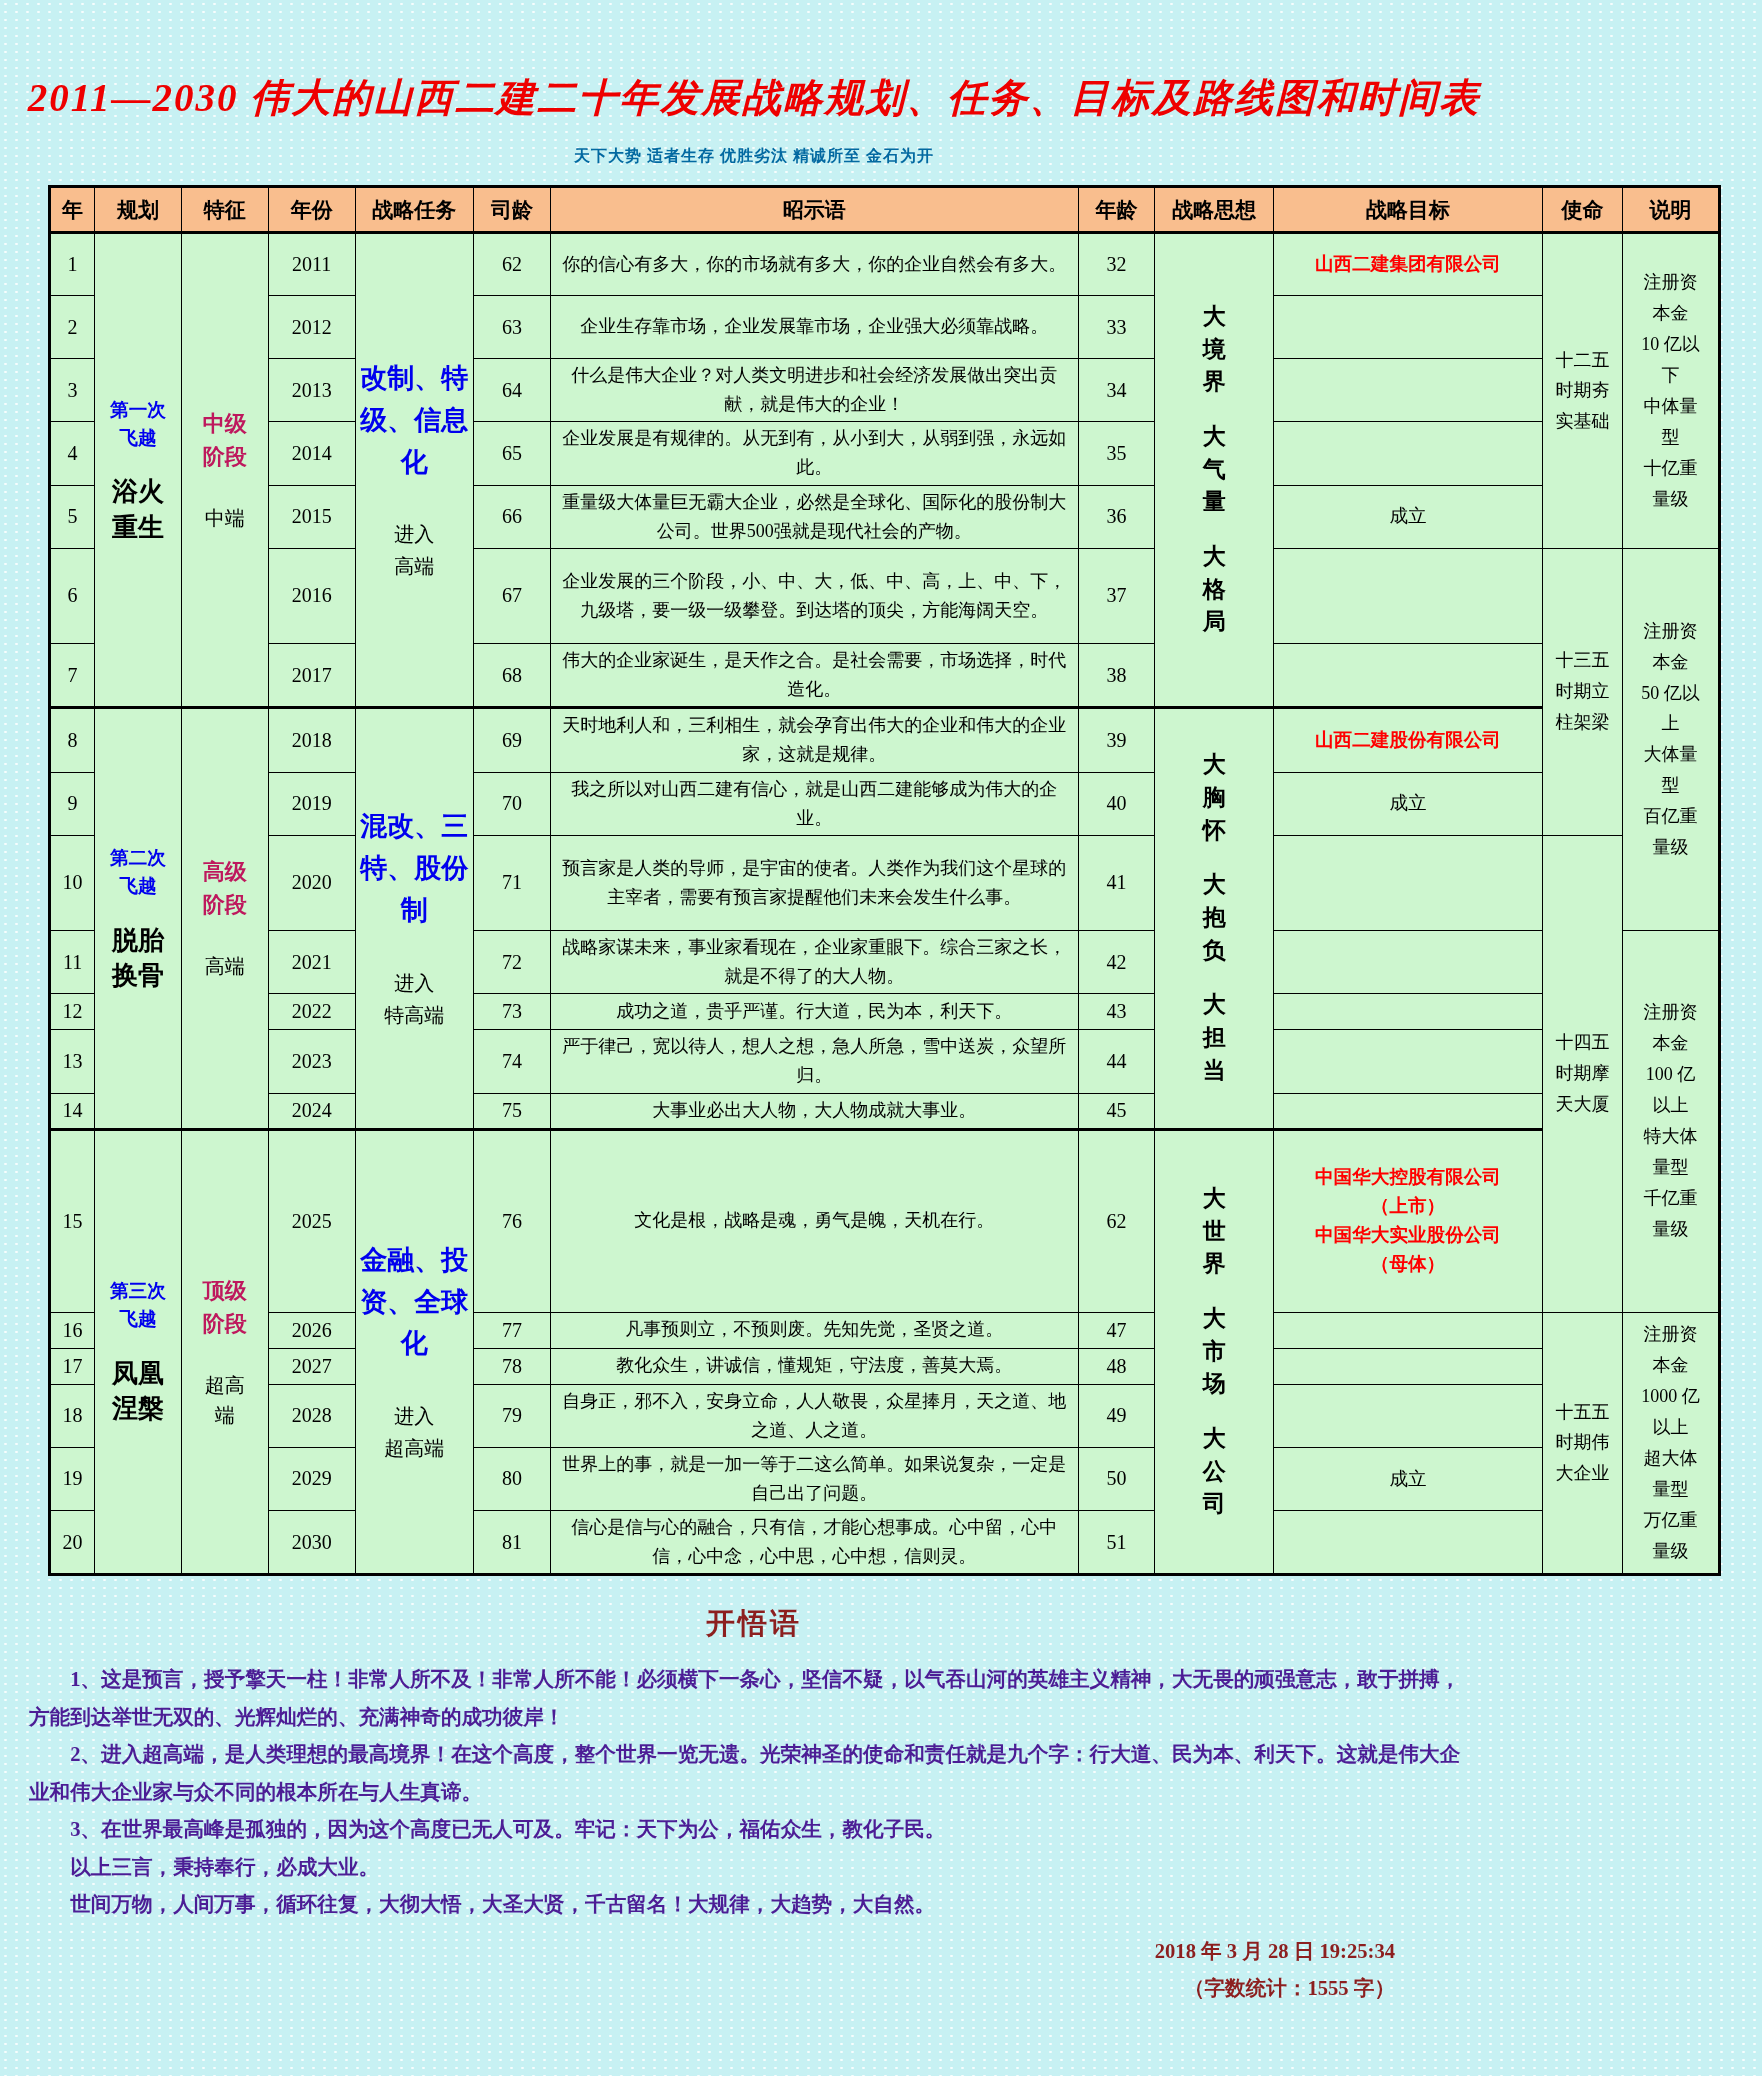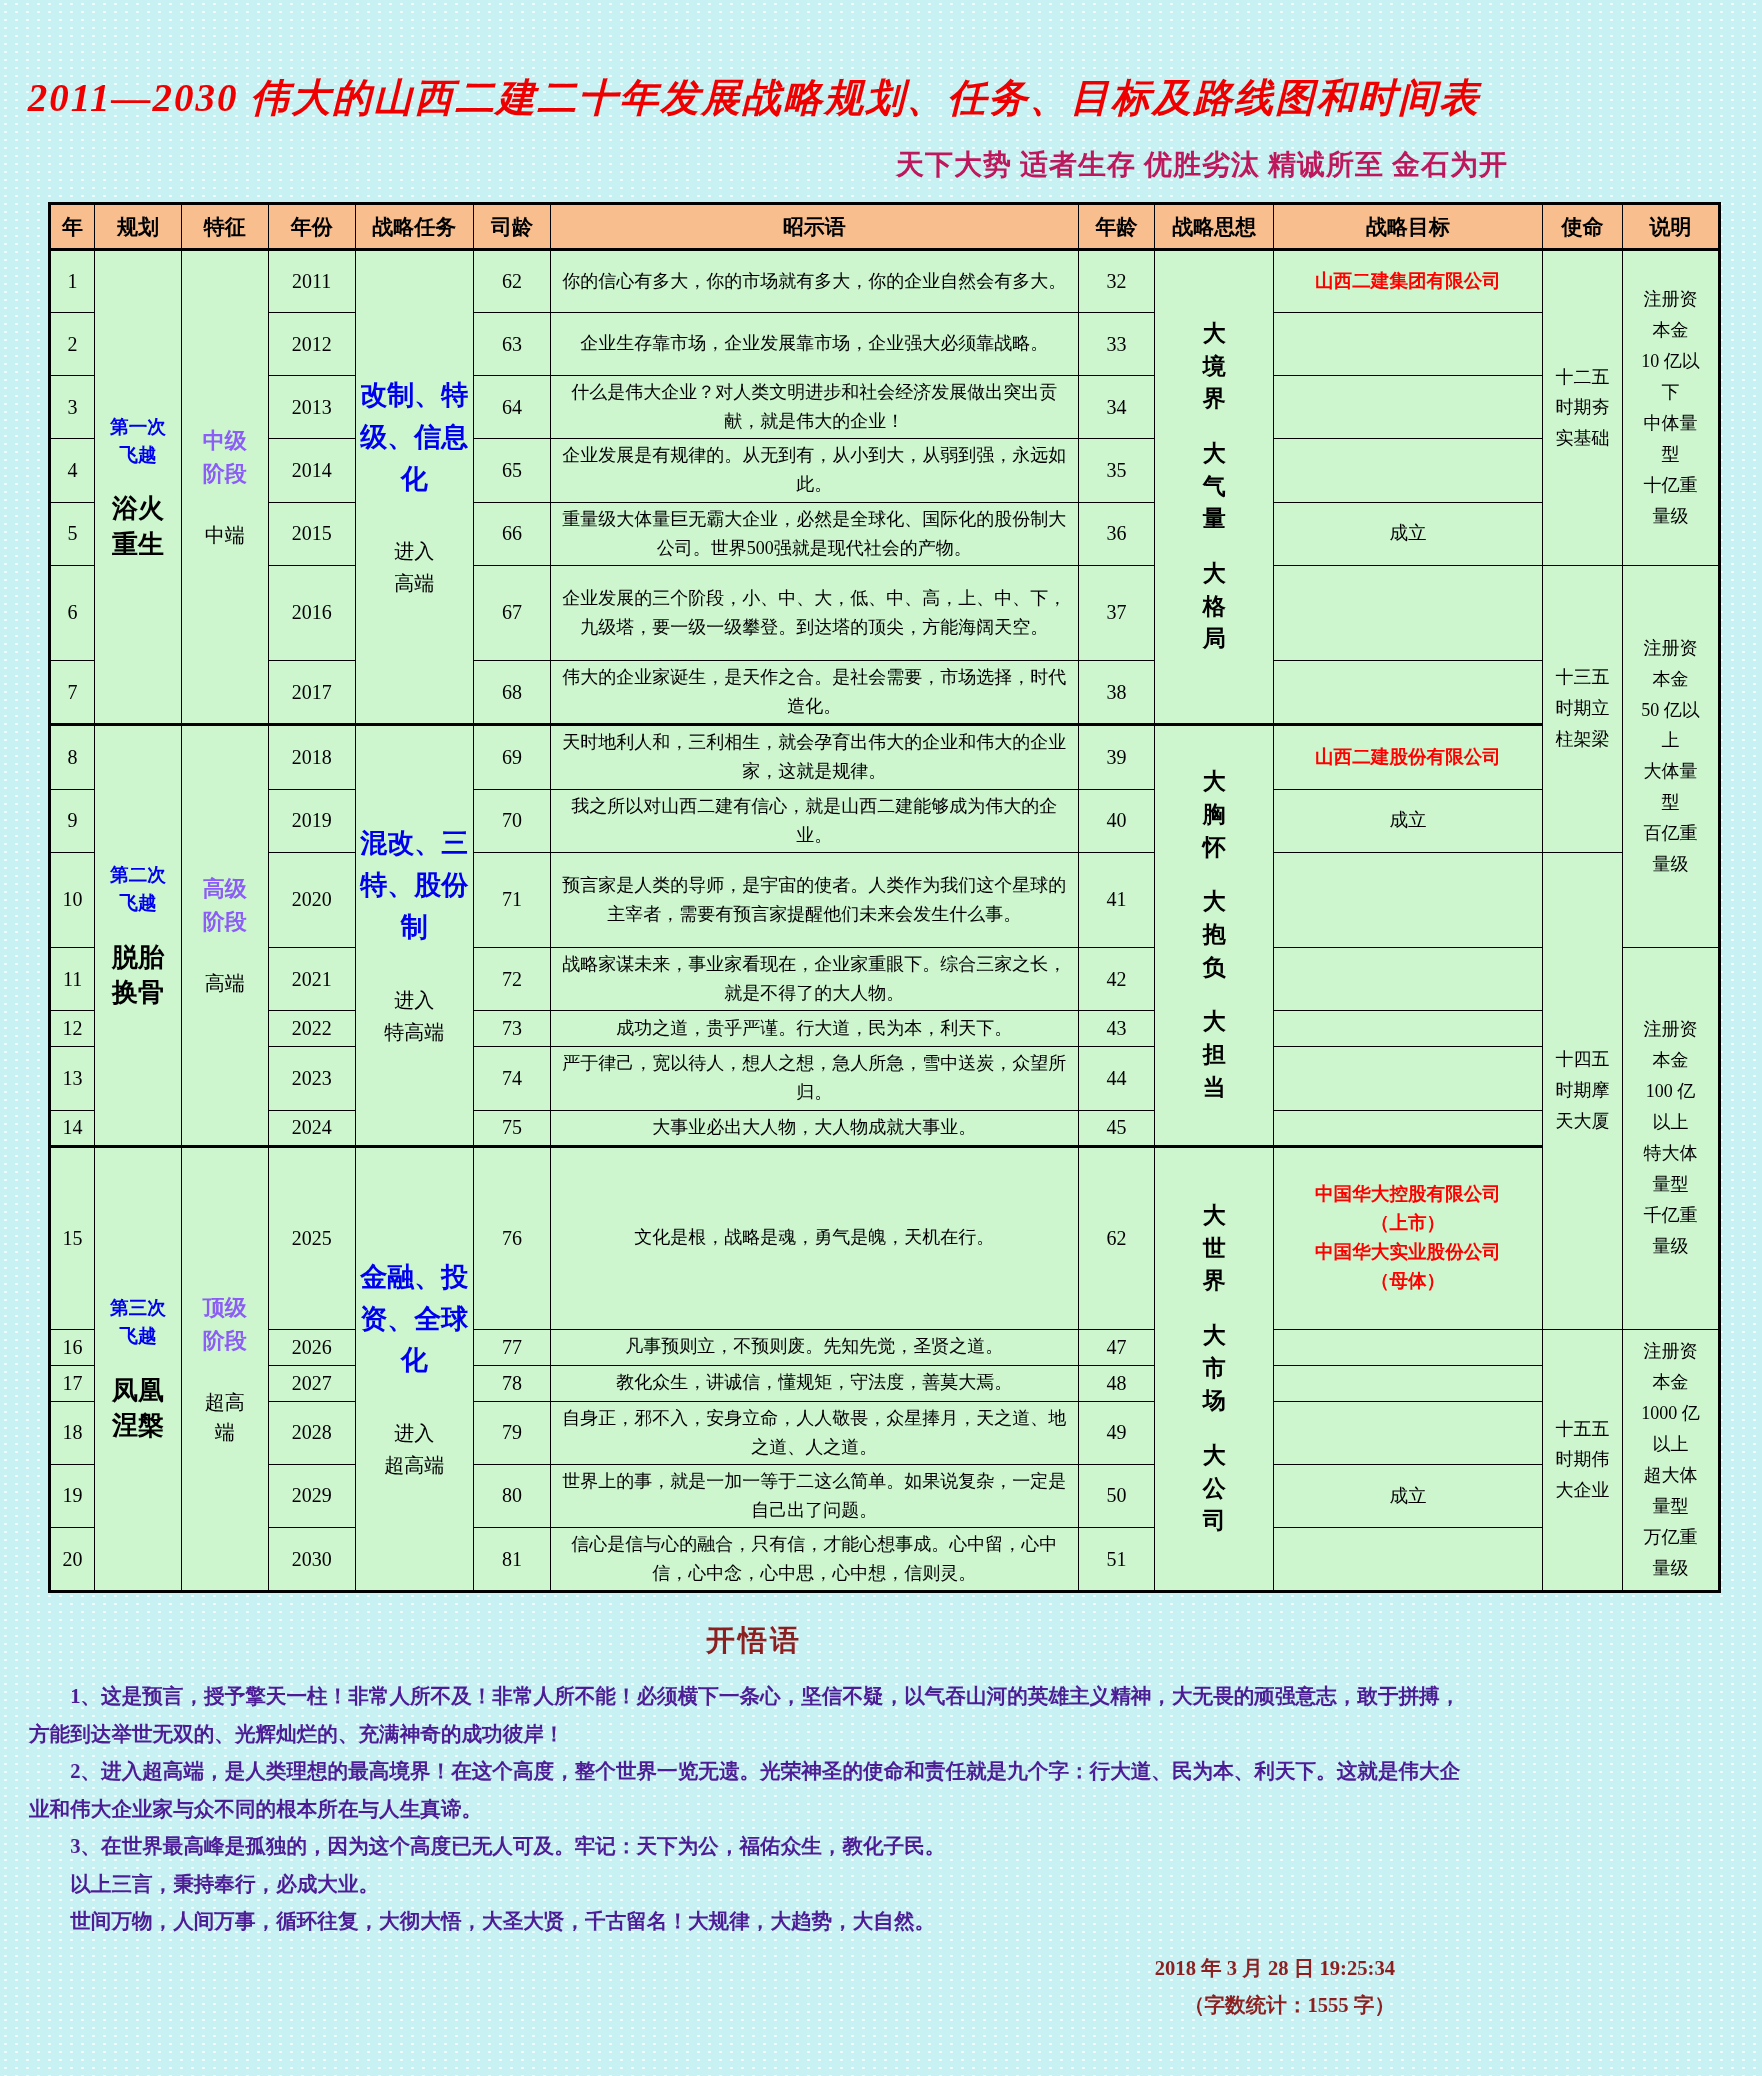--- a/index.html
+++ b/index.html
@@ -14,22 +14,22 @@
   .page{width:1508px;height:2077px;position:relative;margin-top:11px;}
 
   
   .title{
     padding-top:60px;text-align:center;
     font-size:39px;font-weight:bold;font-style:italic;
     color:#ee0000;letter-spacing:2px;
     font-family:"Liberation Serif","DejaVu Serif",serif;
   }
   .subtitle{
-    margin-top:21px;text-align:right;
-    font-size:28px;font-weight:bold;color:#be185d;
+    margin-top:21px;text-align:center;
+    font-size:16px;font-weight:bold;color:#0369a1;
     letter-spacing:1px;
   }
 
   
   table.plan{
     margin:18px 0 0 48px;width:1673px;
     border-collapse:collapse;table-layout:fixed;
     border:3.5px solid #000;
     background:#cdf6cf;
   }
@@ -56,21 +56,21 @@
   td.c-motto{
     text-align:left;font-size:18px;line-height:1.62;
     padding:3px 11px;
   }
   td.c-goal{font-size:18.6px;white-space:pre-line;line-height:1.55;}
   td.c-goal.red{color:#ff0000;font-weight:bold;font-family:"Liberation Sans","DejaVu Sans",sans-serif;}
   td.c-mission,td.c-note{font-size:18px;white-space:pre-line;line-height:1.72;}
 
   .fly{color:#0000ee;font-weight:bold;font-size:18.6px;line-height:1.5;width:3.2em;margin:0 auto 23px;}
   .plan-name{font-weight:bold;font-size:26px;line-height:1.35;width:2.2em;margin:0 auto;word-break:break-all;}
-  .stage-red{color:#8b5cf6;font-weight:bold;font-size:22px;line-height:1.5;width:2.2em;margin:0 auto 30px;word-break:break-all;font-family:"Liberation Sans","DejaVu Sans",sans-serif;}
+  .stage-red{color:#be185d;font-weight:bold;font-size:22px;line-height:1.5;width:2.2em;margin:0 auto 30px;word-break:break-all;font-family:"Liberation Sans","DejaVu Sans",sans-serif;}
   .stage-level{font-size:20px;white-space:pre-line;line-height:1.5;}
   .task-blue{color:#0000ee;font-weight:bold;font-size:27px;line-height:1.55;margin:0 auto 35px;font-family:"Liberation Sans","DejaVu Sans",sans-serif;}
   .task-entry{font-size:20px;white-space:pre-line;line-height:1.6;}
   .thought-word{font-size:23px;font-weight:bold;width:1.15em;margin:0 auto 22px;word-break:break-all;line-height:1.42;}
   .thought-word:last-child{margin-bottom:0;}
 
   
   .epilogue-title{
     margin-top:28px;text-align:center;
     font-size:29px;font-weight:bold;color:#8c1f1f;letter-spacing:3px;

